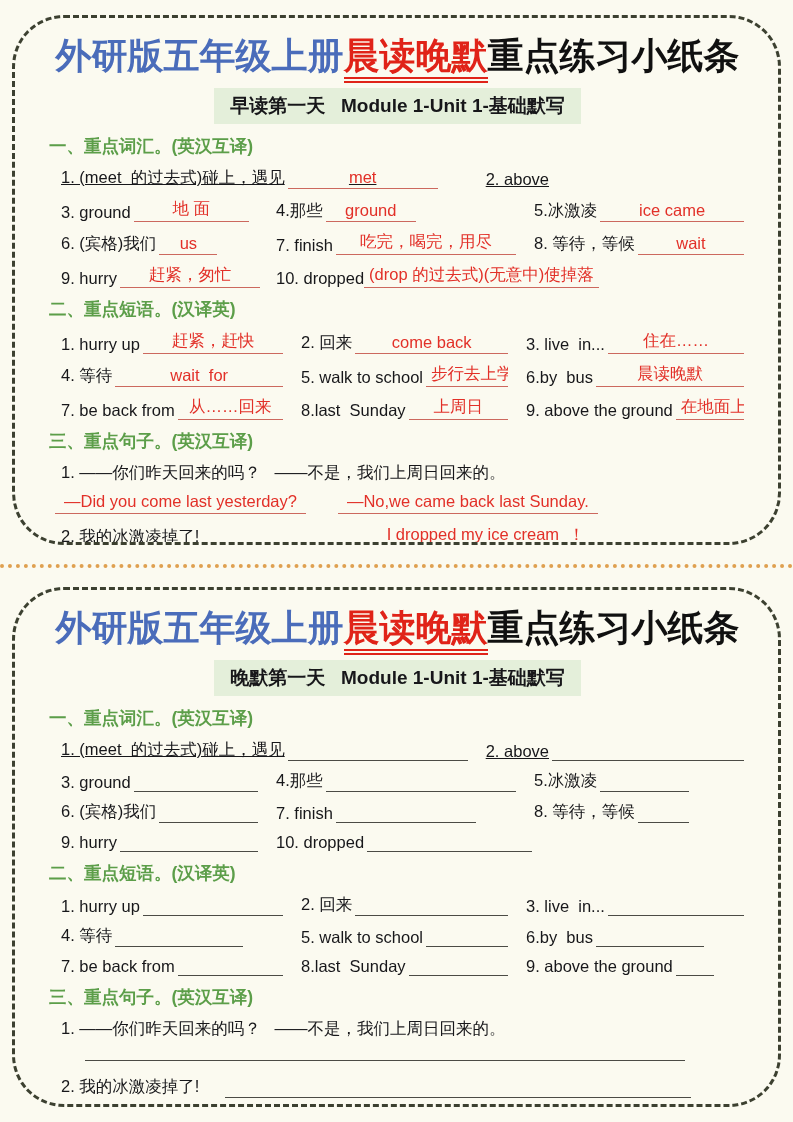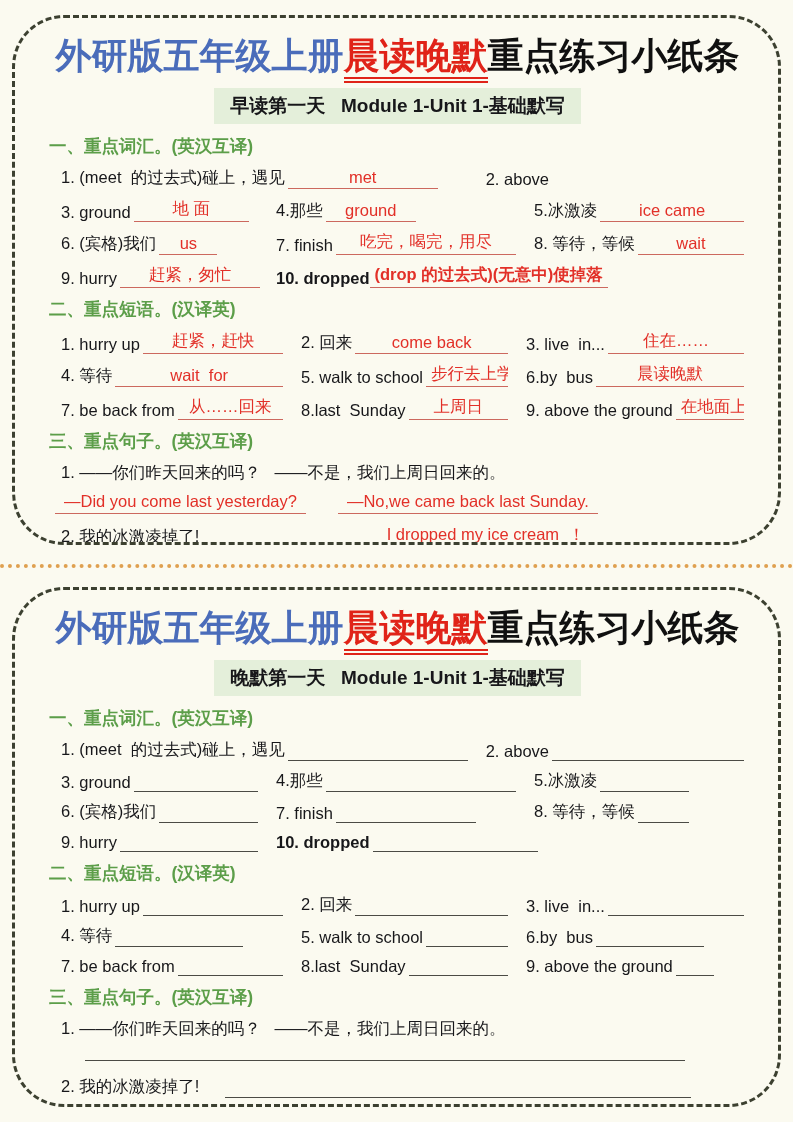--- a/index.html
+++ b/index.html
@@ -38,39 +38,39 @@
   .title{margin:2px 0 4px;text-align:center;font-size:36px;font-weight:bold;white-space:nowrap;}
   .t-blue{color:var(--title-blue);}
   .t-red{color:var(--title-red);border-bottom:6px double var(--title-red);padding-bottom:1px;}
   .t-black{color:#101010;}
 
   .hdr-wrap{text-align:center;margin:7px 0 10px;}
   .hdr{display:inline-block;background:var(--header-bg);font-weight:bold;font-size:19px;padding:5px 16px;}
 
   .sec-h{color:var(--heading-green);font-weight:bold;font-size:17.5px;margin:6px 0 9px;}
 
-  .row{display:flex;margin:0 0 9px 12px;font-size:16.5px;align-items:flex-end;}
+  .row{display:flex;margin:0 0 9px 12px;font-size:16.5px;align-items:flex-end;text-decoration:underline;}
   .g3{display:grid;margin:0 0 9px 12px;font-size:16.5px;}
   .g-vocab{grid-template-columns:215px 258px 1fr;}
   .g-phrase{grid-template-columns:240px 225px 1fr;}
   .item{display:flex;align-items:flex-end;white-space:nowrap;padding-right:18px;min-width:0;}
   .g3 .item:last-child{padding-right:2px;}
   .lbl{flex:0 0 auto;}
   .ans{
     display:inline-block;text-align:center;
     border-bottom:1.6px solid var(--ul-red);
     margin-left:3px;padding:0 5px 1px;min-height:20px;overflow:hidden;
   }
   .red{color:var(--answer-red);}
   .fill{flex:1 1 auto;}
   .blank .ans{border-bottom-color:var(--blank-line);}
 
   .vr1 .item:first-child{flex:0 0 62%;}
   .vr1 .item:last-child{flex:1;padding-right:2px;}
-  .vr4 .item:last-child{padding-right:0;font-weight:bold;}
+  .vr4 .item:last-child{padding-right:0;}
 
   .sent{margin:0 0 8px 12px;font-size:16.5px;white-space:nowrap;}
   .sent-flex{display:flex;align-items:flex-end;margin:0 0 9px 12px;font-size:16.5px;white-space:nowrap;gap:23px;}
   .seg-row{display:flex;gap:32px;margin:0 0 10px 6px;font-size:16.5px;}
   .seg{color:var(--answer-red);border-bottom:1.6px solid var(--ul-red);padding:0 9px 2px;}
   .blank-line{height:13px;border-bottom:1.6px solid var(--blank-line);width:600px;margin:3px 0 15px 36px;}
 </style>
 </head>
 <body>
 

